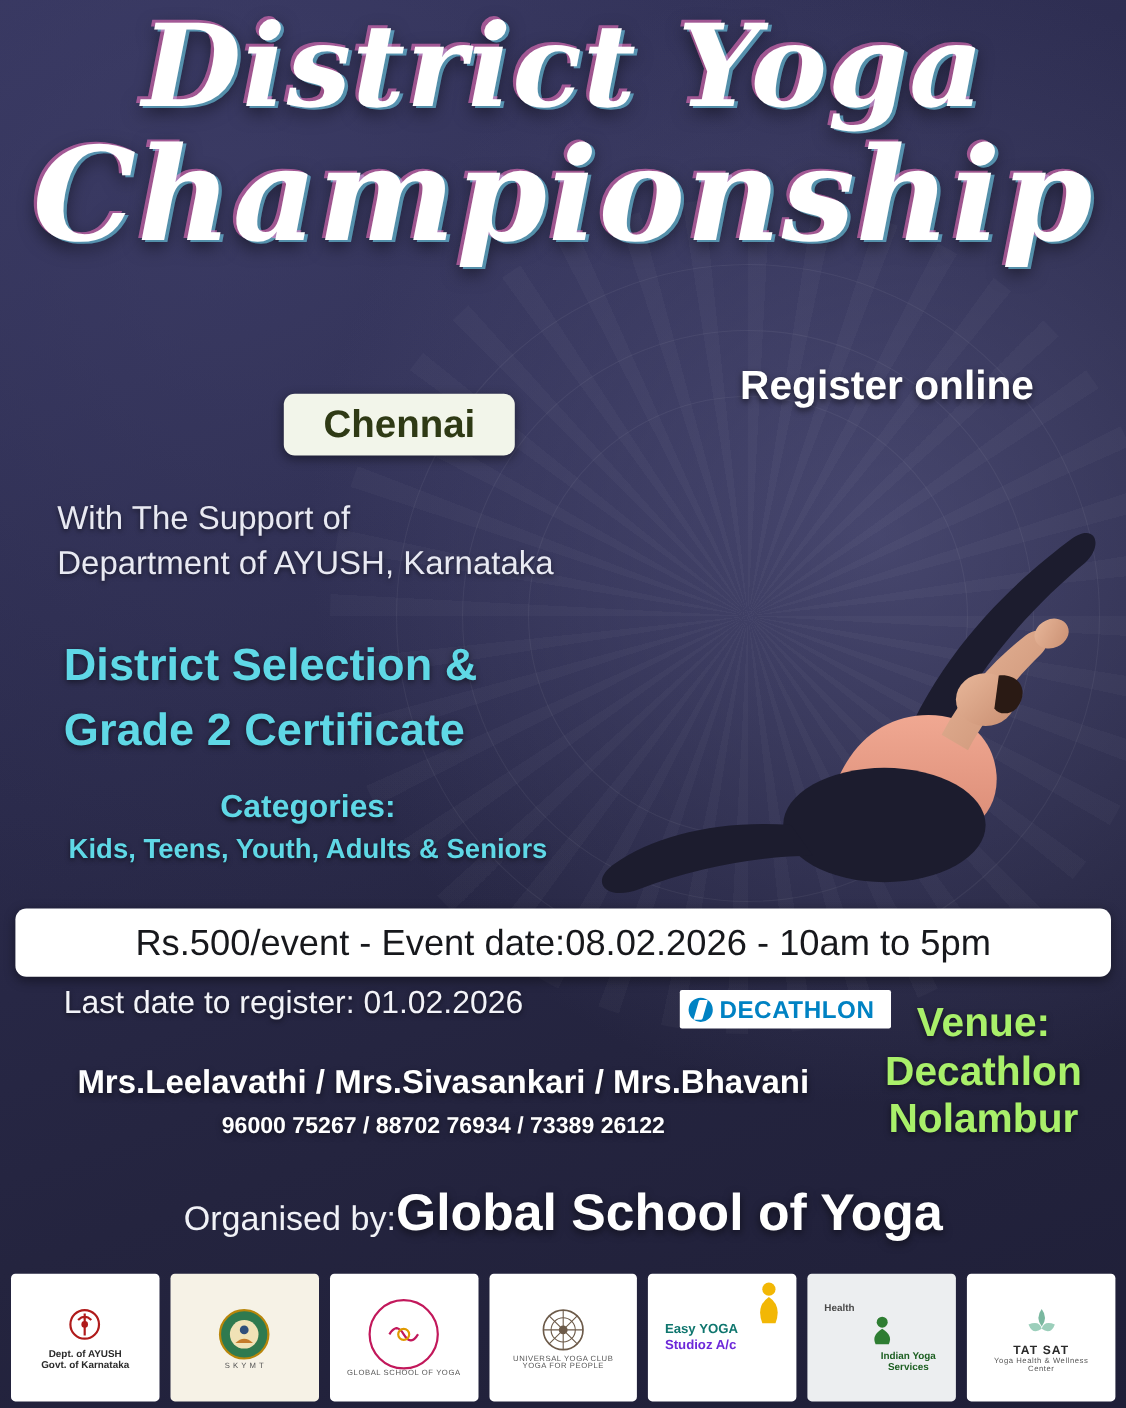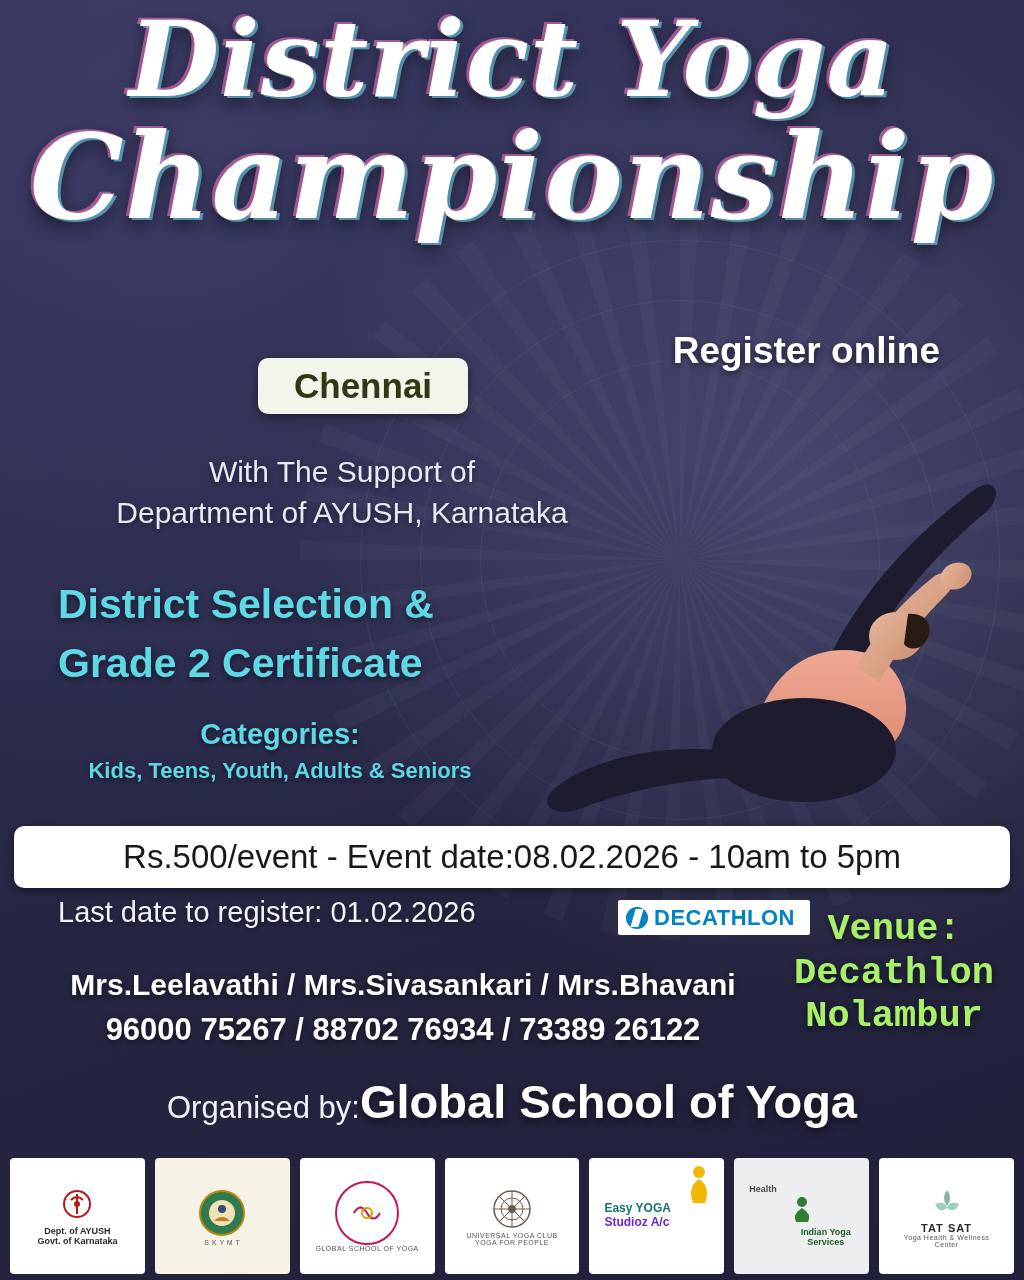--- a/index.html
+++ b/index.html
@@ -60,42 +60,42 @@
     position: absolute; left: 258px; top: 358px;
     background: #f2f5ea; color: #2f3a15;
     font-size: 35px; font-weight: 700;
     padding: 8px 36px; border-radius: 10px;
     box-shadow: 0 3px 10px rgba(0,0,0,.45);
   }
 
   .support {
     position: absolute; left: 52px; top: 452px;
     color: #e8e9f2; font-size: 30px; line-height: 1.35;
-    text-align: center; width: 580px;
+    text-align: left; width: 580px;
     font-weight: 400;
     text-shadow: 0 2px 5px rgba(0,0,0,.5);
   }
 
   .headline {
     position: absolute; left: 58px; top: 575px;
     color: #5fd8e6; font-weight: 700; font-size: 41px;
     line-height: 1.45; width: 560px;
     text-shadow: 0 2px 6px rgba(0,0,0,.55);
   }
 
   .categories-label {
     position: absolute; left: 0; top: 718px; width: 560px;
     text-align: center;
     color: #5fd8e6; font-weight: 700; font-size: 29px;
     text-shadow: 0 2px 5px rgba(0,0,0,.5);
   }
   .categories-list {
     position: absolute; left: 0; top: 758px; width: 560px;
     text-align: center;
-    color: #5fd8e6; font-weight: 700; font-size: 22px;
+    color: #5fd8e6; font-weight: 700; font-size: 25px;
     text-shadow: 0 2px 5px rgba(0,0,0,.5);
   }
 
   .fee-bar {
     position: absolute; left: 14px; top: 826px; width: 996px;
     background: #ffffff; color: #17181c;
     border-radius: 10px; padding: 12px 18px;
     font-size: 33px; text-align: center;
     box-shadow: 0 3px 10px rgba(0,0,0,.4);
   }
@@ -122,31 +122,30 @@
     width:8px; height:18px; background:#ffffff;
     transform: skewX(-16deg); border-radius:1px;
   }
   .decathlon-text { color: #0082c3; font-weight: 700; font-size: 22px; letter-spacing: .5px; }
 
   .venue {
     position: absolute; right: 12px; top: 908px; width: 236px;
     text-align: center; color: #a9f06a; font-weight: 700;
     font-size: 37px; line-height: 1.18;
     text-shadow: 0 2px 6px rgba(0,0,0,.55);
-    font-family: Liberation Mono, monospace;
   }
 
   .contact-names {
     position: absolute; left: 18px; top: 968px; width: 770px;
     text-align: center; color: #ffffff; font-weight: 700; font-size: 30px;
     text-shadow: 0 2px 6px rgba(0,0,0,.55);
   }
   .contact-numbers {
     position: absolute; left: 18px; top: 1012px; width: 770px;
-    text-align: center; color: #ffffff; font-weight: 700; font-size: 31px;
+    text-align: center; color: #ffffff; font-weight: 700; font-size: 21px;
     text-shadow: 0 2px 6px rgba(0,0,0,.55);
   }
 
   .organised-row {
     position: absolute; left: 0; top: 1074px; width: 100%;
     display: flex; align-items: baseline; justify-content: center; 
   }
   .organised-by { color: #f1f2f7; font-size: 31px; }
   .org-name { color: #ffffff; font-weight: 700; font-size: 47px;
     text-shadow: 0 3px 8px rgba(0,0,0,.55); }

